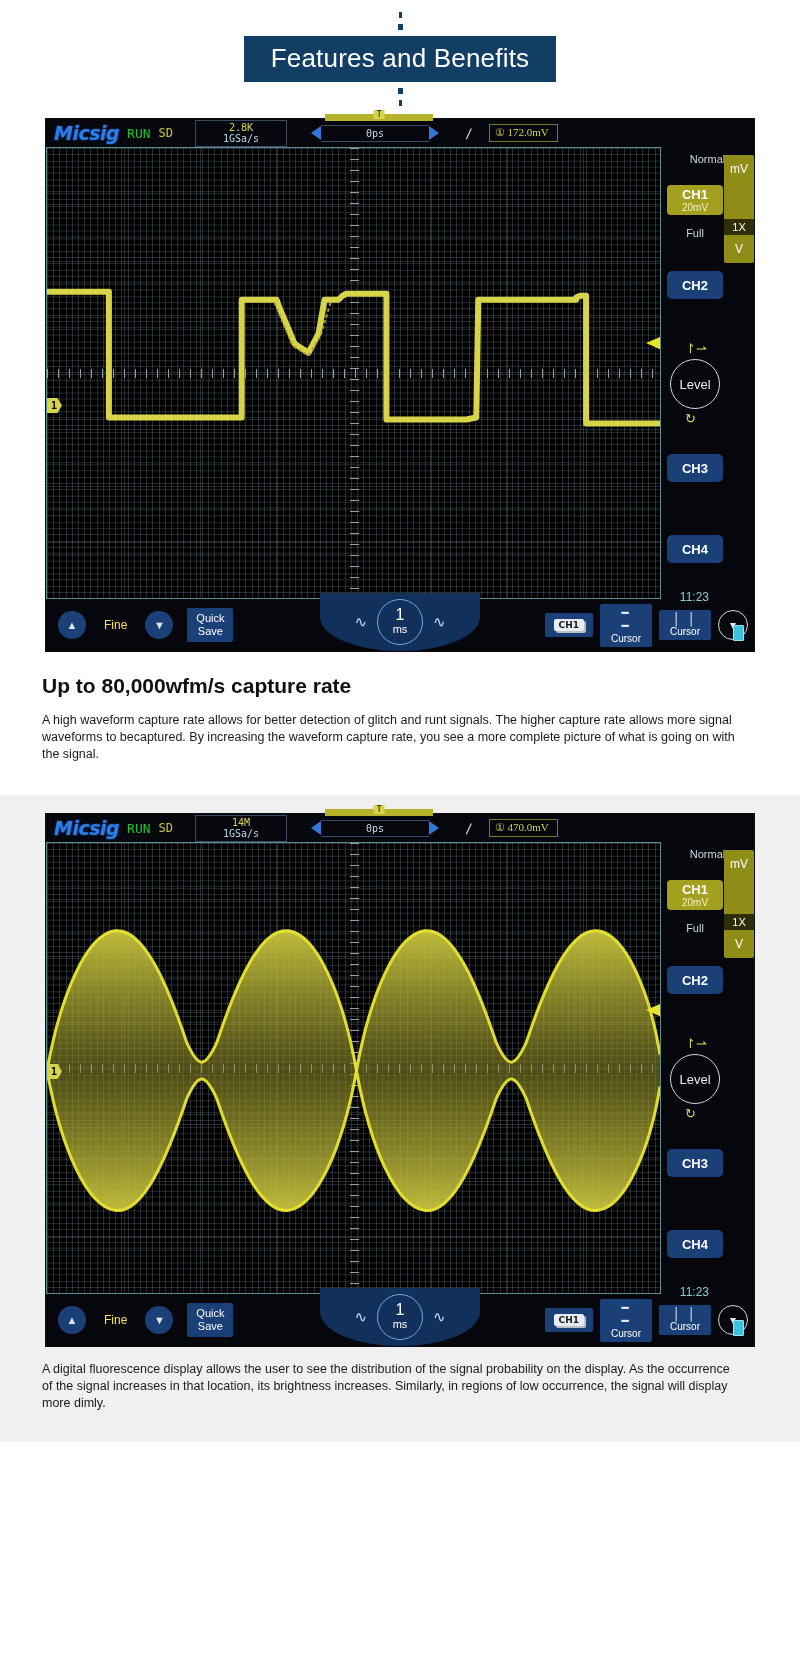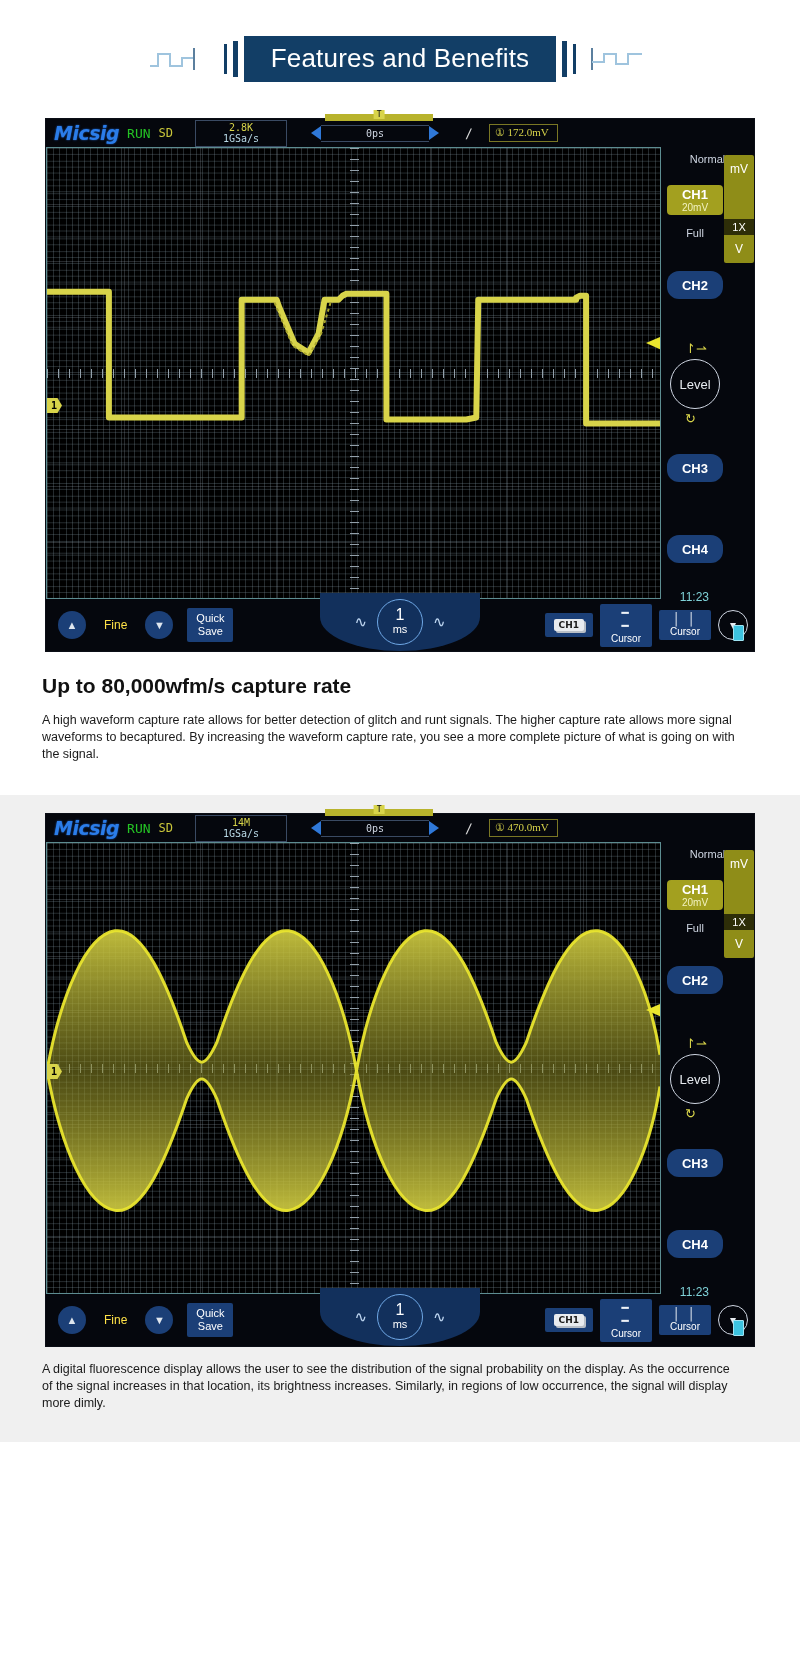--- a/index.html
+++ b/index.html
@@ -11,20 +11,21 @@
     overflow: hidden;
     position: relative;
   }
 
   
   .banner {
     height: 118px;
     background:#fff;
     display:flex; align-items:center; justify-content:center;
     gap: 6px;
+    flex-direction: column;
   }
   .banner-title {
     background:#123e66;
     color:#ffffff;
     font-size: 26px;
     letter-spacing: .2px;
     padding: 8px 26px 10px 26px;
     line-height: 1;
     border: 1px solid #123e66;
   }
@@ -164,21 +165,21 @@
   .vcol {
     position:absolute; right:0; top:8px; width:30px;
     background:#8f8d18; border-radius:2px;
     display:flex; flex-direction:column; align-items:center;
   }
   .vcol div { color:#ffffff; font-size:12px; width:100%; text-align:center; padding:7px 0;}
   .vcol .mid { background:#2e2e08; font-size:11px; padding:2px 8px;margin-top:36px; }
 
   .chbtn {
     position:absolute; left:6px; width:56px; height:28px;
-    background:#1b3f77; border-radius:12px;
+    background:#1b3f77; border-radius:5px;
     color:#ffffff; font-size:13px; font-weight:bold;
     display:flex; align-items:center; justify-content:center;
   }
   .level-knob {
     position:absolute; left:9px; width:50px; height:50px; border-radius:50%;
     border:1.5px solid #cfd6e2; color:#e7ebf0; font-size:13px;
     display:flex; align-items:center; justify-content:center;
   }
   .chev { position:absolute; left:24px; color:#d8d44a; font-size:13px; line-height:8px;}
 

